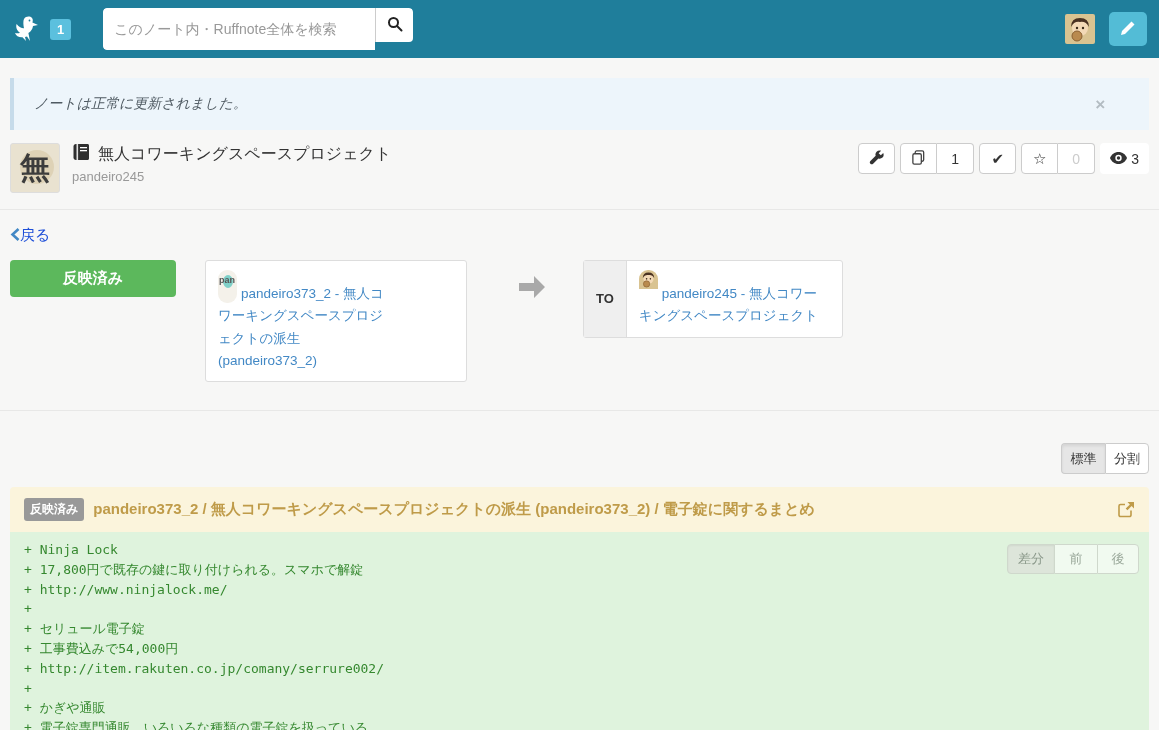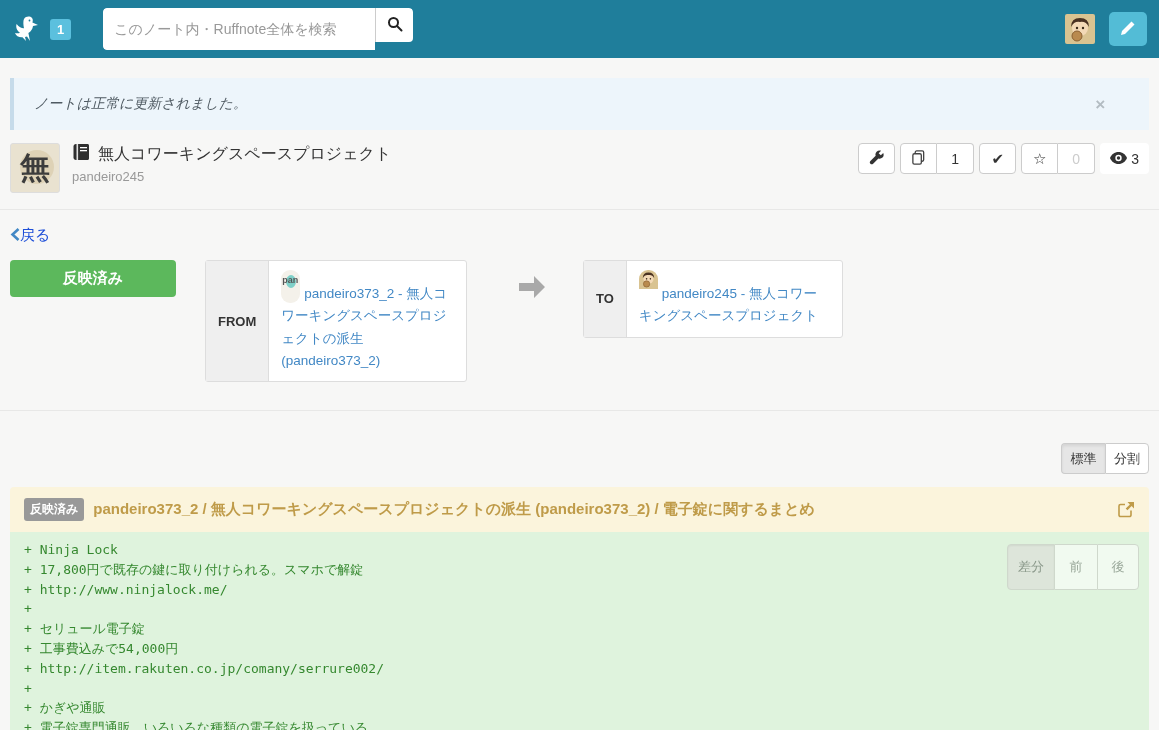--- a/index.html
+++ b/index.html
@@ -90,21 +90,21 @@
   .diff-panel { margin:13px 10px 0 10px; border-radius:4px; overflow:hidden; }
   .diff-header { background:#fbf4dc; padding:11px 14px; display:flex; align-items:center; }
   .diff-badge { background:#999; color:#fff; font-size:12px; font-weight:bold; border-radius:3px;
     padding:3px 6px; margin-right:9px; flex:none; }
   .diff-title { color:#bf9b49; font-weight:bold; font-size:15px; flex:1; }
   .ext-link { margin-left:12px; cursor:pointer; display:flex; }
   .diff-body { background:#dff3dd; position:relative; padding:8px 0 10px 0; min-height:228px; }
   .diff-line { font-family:"DejaVu Sans Mono","Liberation Mono",monospace; font-size:13px;
     line-height:19.8px; color:#35882f; padding:0 14px; white-space:pre; }
   .diff-controls { position:absolute; top:12px; right:10px; display:flex; }
-  .dc-btn { height:46px; min-width:42px; border:1px solid #cfd8cc; background:rgba(255,255,255,.55);
+  .dc-btn { height:30px; min-width:42px; border:1px solid #cfd8cc; background:rgba(255,255,255,.55);
     color:#9aa89a; font-size:13px; cursor:pointer; font-family:inherit; padding:0 10px; }
   .dc-btn.active { background:#dde5da; color:#8a988a; box-shadow:inset 0 1px 2px rgba(0,0,0,.06); }
   .dc-btn:first-child { border-radius:4px 0 0 4px; }
   .dc-btn:nth-child(2) { border-left:none; border-right:none; }
   .dc-btn:last-child { border-radius:0 4px 4px 0; }
 </style>
 </head>
 <body>
 
 <div class="navbar">
@@ -223,21 +223,20 @@
       </svg>
     </span>
     <span>戻る</span>
   </a>
 </div>
 
 <div class="merge-row">
   <button class="status-btn">反映済み</button>
 
   <div class="src-box from-box">
-    <div class="src-label">FROM</div>
     <div class="src-content">
       <span class="mini-avatar mini-avatar-pan">
         <i>pan</i>
       </span><a>pandeiro373_2 - 無人コワーキングスペースプロジェクトの派生 (pandeiro373_2)</a>
     </div>
   </div>
 
   <span class="big-arrow">
     <svg width="30" height="26" viewBox="0 0 30 26">
       <path fill="#a9a9a9" d="M17 2l11 11-11 11v-7H2v-8h15V2z"></path>

